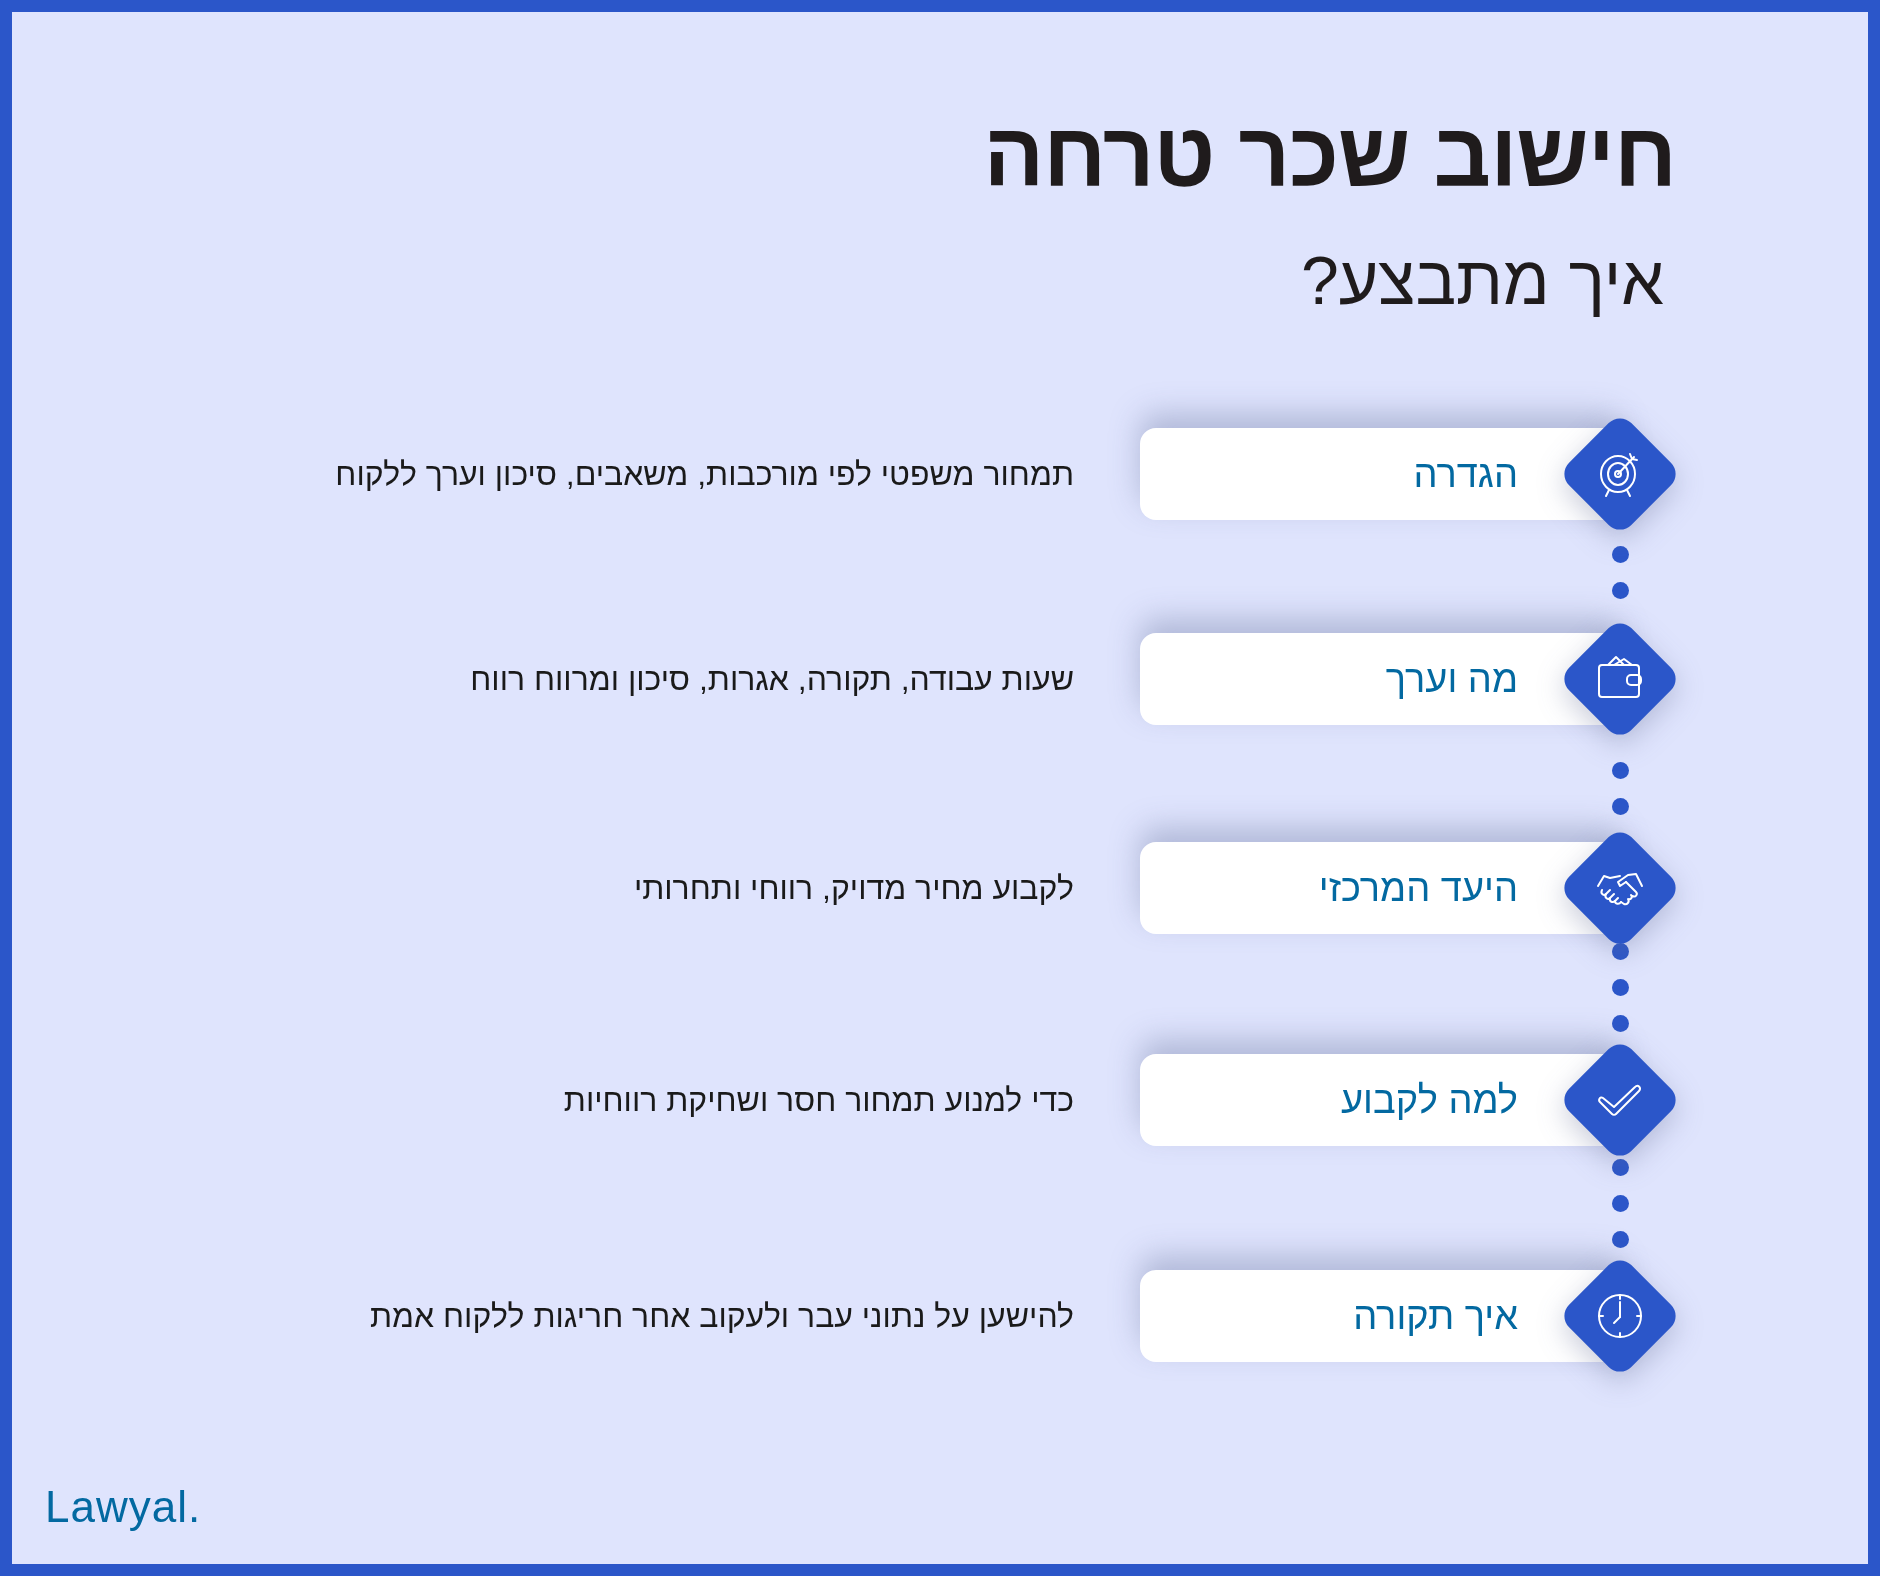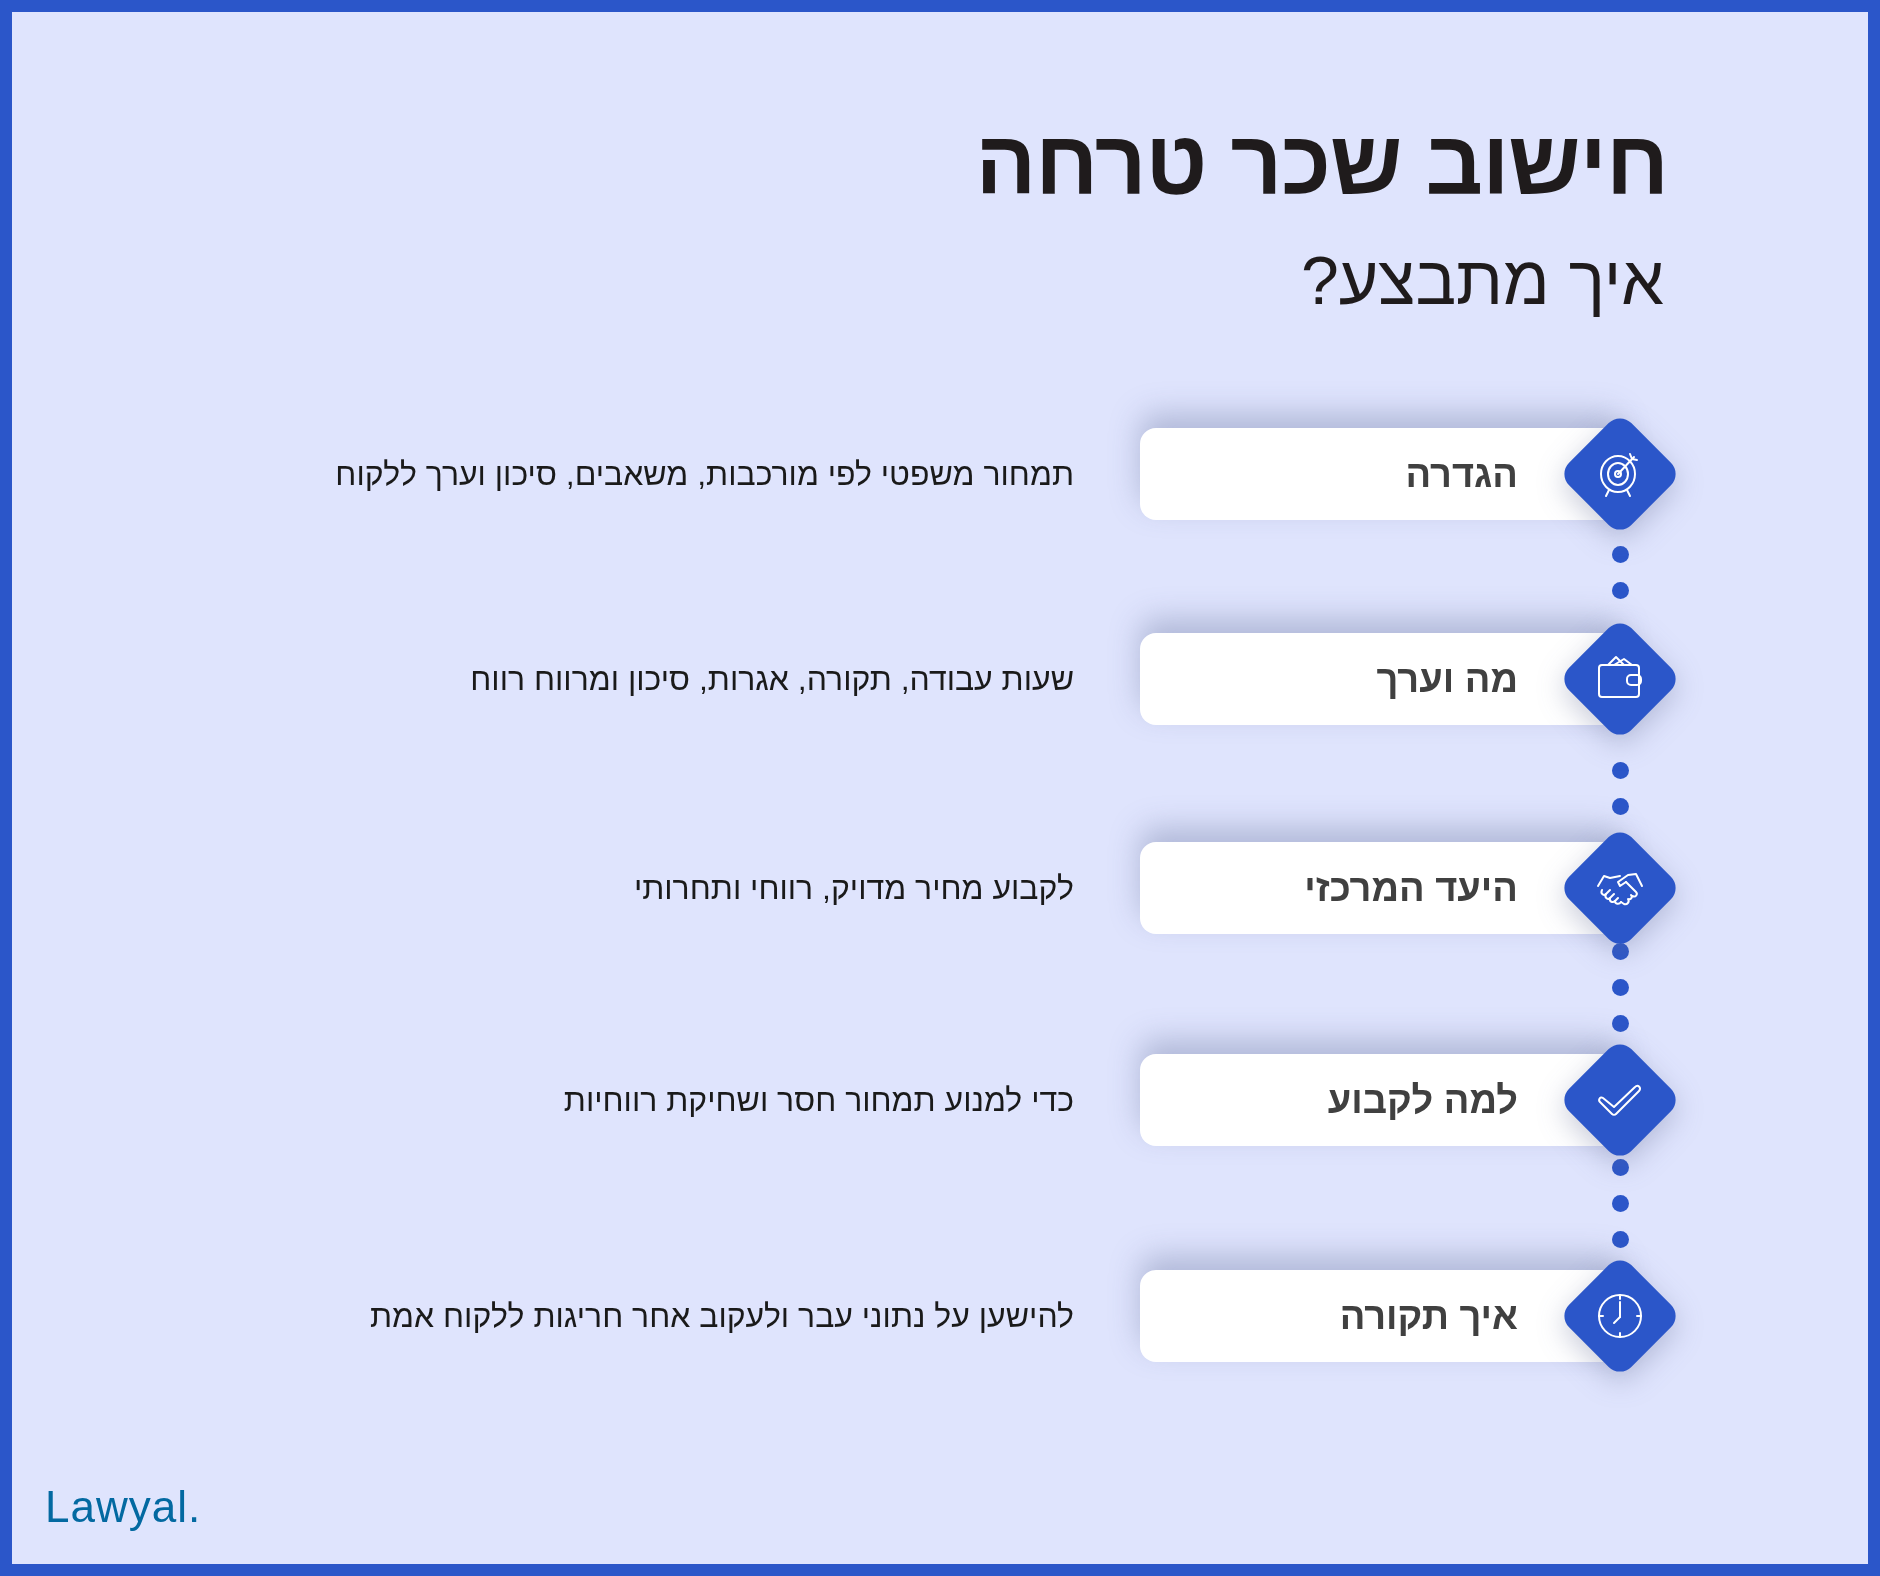--- a/index.html
+++ b/index.html
@@ -8,36 +8,36 @@
     background: #2b56c9;
     font-family: "Liberation Sans", "DejaVu Sans", sans-serif;
   }
   .frame {
     position: absolute; left: 12px; top: 12px; right: 12px; bottom: 12px;
     background: #dfe4fd;
   }
   .title {
     position: absolute; right: 192px; top: 98px;
     font-size: 90px; font-weight: 700; color: #1f1b1c;
-    line-height: 1; letter-spacing: -1px; margin: 8px; white-space: nowrap;
+    line-height: 1; letter-spacing: -1px; margin: 0; white-space: nowrap;
   }
   .subtitle {
     position: absolute; right: 192px; top: 222px;
     font-size: 68px; font-weight: 400; color: #1f1b1c;
     line-height: 1; margin: 12px; white-space: nowrap;
   }
   .row { position: absolute; left: 0; width: 1856px; height: 0; }
   .card {
     position: absolute; left: 1128px; width: 480px; height: 92px; top: -46px;
     background: #ffffff; border-radius: 16px;
     box-shadow: 0 -14px 30px rgba(120, 130, 170, 0.45);
   }
   .card-label {
     position: absolute; right: 350px; top: -22px;
-    font-size: 38px; font-weight: 700; color: #404040;
+    font-size: 38px; font-weight: 400; color: #0369a1;
     line-height: 44px; white-space: nowrap;
   }
   .desc {
     position: absolute; right: 794px; top: -20px;
     font-size: 32px; font-weight: 400; color: #1a1a1a;
     line-height: 40px; white-space: nowrap; margin-left: 36px;
   }
   .diamond {
     position: absolute; left: 1564px; top: -44px; width: 88px; height: 88px;
     background: #2b56c9; border-radius: 16px;

